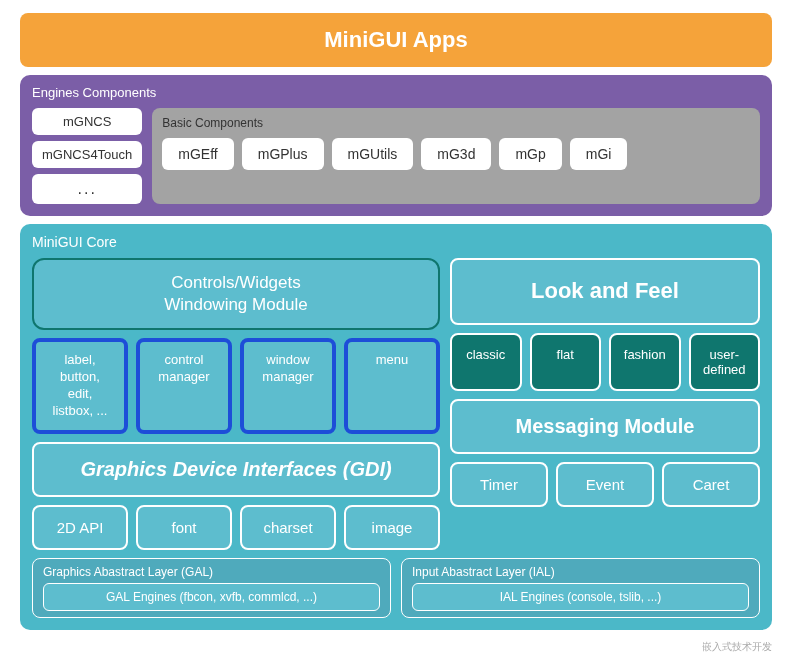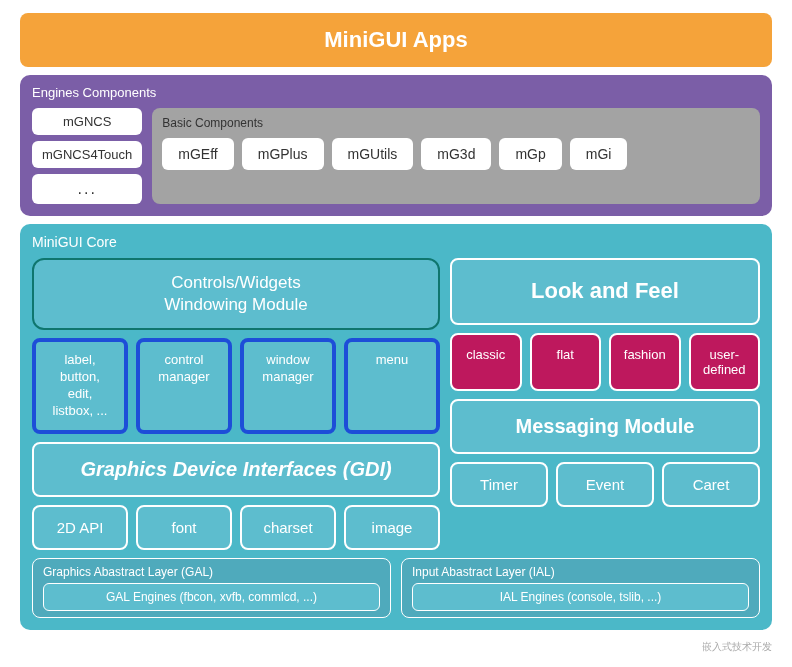--- a/index.html
+++ b/index.html
@@ -183,21 +183,21 @@
       color: #fff;
       font-size: 22px;
       font-weight: bold;
       line-height: 1.2;
     }
     .laf-sub-row {
       display: flex;
       gap: 8px;
     }
     .laf-sub-item {
-      background: #be185d;
+      background: #0f766e;
       border: 2px solid #fff;
       border-radius: 8px;
       padding: 12px 6px;
       color: #fff;
       font-size: 13px;
       text-align: center;
       flex: 1;
     }
 
     

